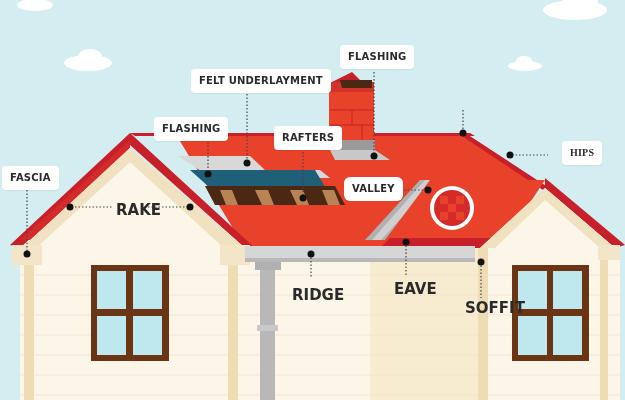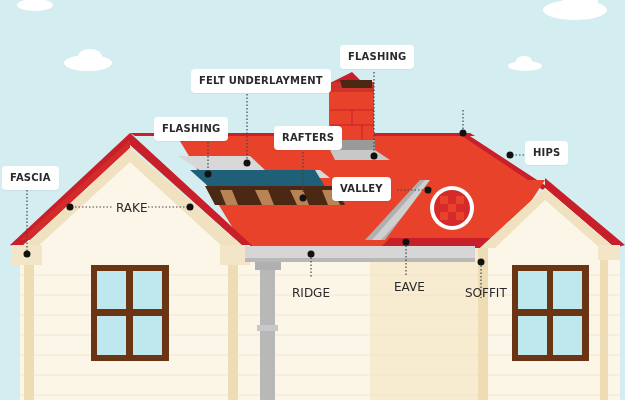--- a/index.html
+++ b/index.html
@@ -5,21 +5,21 @@
   html, body { margin: 0; padding: 0; }
   body { width: 625px; height: 400px; overflow: hidden; background: #d4edf1; font-family: "DejaVu Sans", sans-serif; }
   #stage { position: relative; width: 625px; height: 400px; }
   svg { position: absolute; left: 0; top: 0; }
   .lbl {
     position: absolute; background: #ffffff; border-radius: 4px;
     font-family: "DejaVu Sans", sans-serif; font-weight: bold; font-size: 10px;
     color: #2a2a2a; letter-spacing: 0.2px; padding: 0 8px; height: 24px; line-height: 24px;
     white-space: nowrap; box-shadow: 0 1px 1px rgba(0,0,0,0.05);
   }
-  .plain { position: absolute; font-weight: normal; font-size: 12px; color: #2a2a2a; white-space: nowrap; font-family: "DejaVu Sans", sans-serif; }
+  .plain { position: absolute; font-weight: bold; font-size: 15px; color: #2a2a2a; white-space: nowrap; font-family: "DejaVu Sans", sans-serif; }
 </style>
 </head>
 <body>
 
 <div id="stage">
   <svg width="625" height="400" viewBox="0 0 625 400">
 
     <g fill="#ffffff">
       <ellipse cx="35" cy="5" rx="18" ry="6"></ellipse>
       <ellipse cx="88" cy="63" rx="24" ry="8"></ellipse>
@@ -153,19 +153,19 @@
         <circle cx="406" cy="242" r="3.5"></circle>
       <circle cx="481" cy="262" r="3.5"></circle>
     </g>
   </svg>
 
   <div class="lbl" style="left:340px;top:45px;">FLASHING</div>
   <div class="lbl" style="left:191px;top:69px;">FELT UNDERLAYMENT</div>
   <div class="lbl" style="left:154px;top:117px;">FLASHING</div>
   <div class="lbl" style="left:274px;top:126px;">RAFTERS</div>
   <div class="lbl" style="left:2px;top:149px;margin-top:17px;">FASCIA</div>
-  <div class="lbl" style="left:525px;top:141px;">HIPS</div>
-  <div class="lbl" style="left:332px;top:177px;">VALLEY</div>
+  <div class="lbl" style="left:562px;top:141px;font-family:Liberation Serif, serif;">HIPS</div>
+  <div class="lbl" style="left:344px;top:177px;border-radius:6px;">VALLEY</div>
   <div class="plain" style="left:116px;top:201px;">RAKE</div>
   <div class="plain" style="left:292px;top:286px;">RIDGE</div>
   <div class="plain" style="left:394px;top:280px;">EAVE</div>
-  <div class="plain" style="left:465px;top:286px;">SOFFIT</div>
+  <div class="plain" style="left:465px;top:299px;">SOFFIT</div>
 </div>
 
 </body></html>

